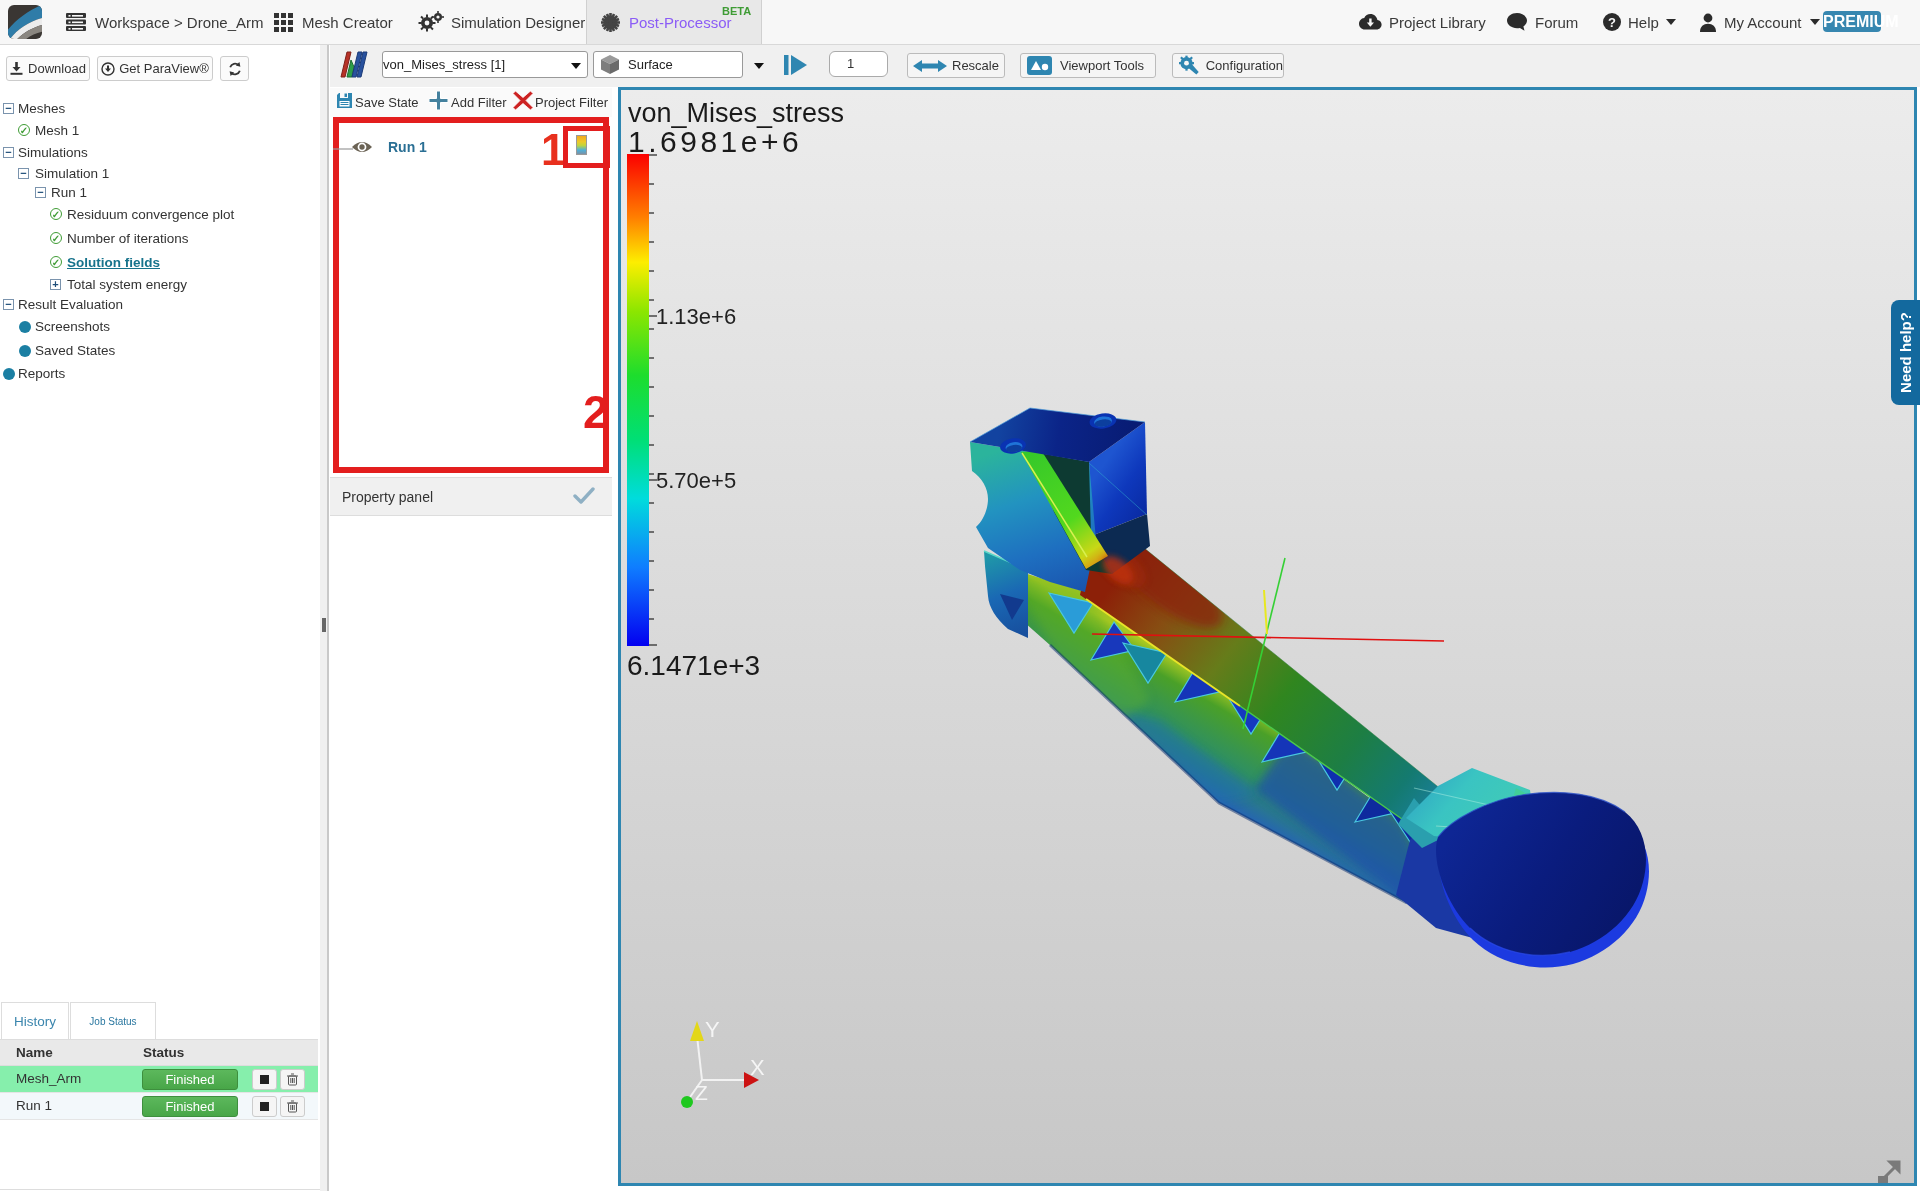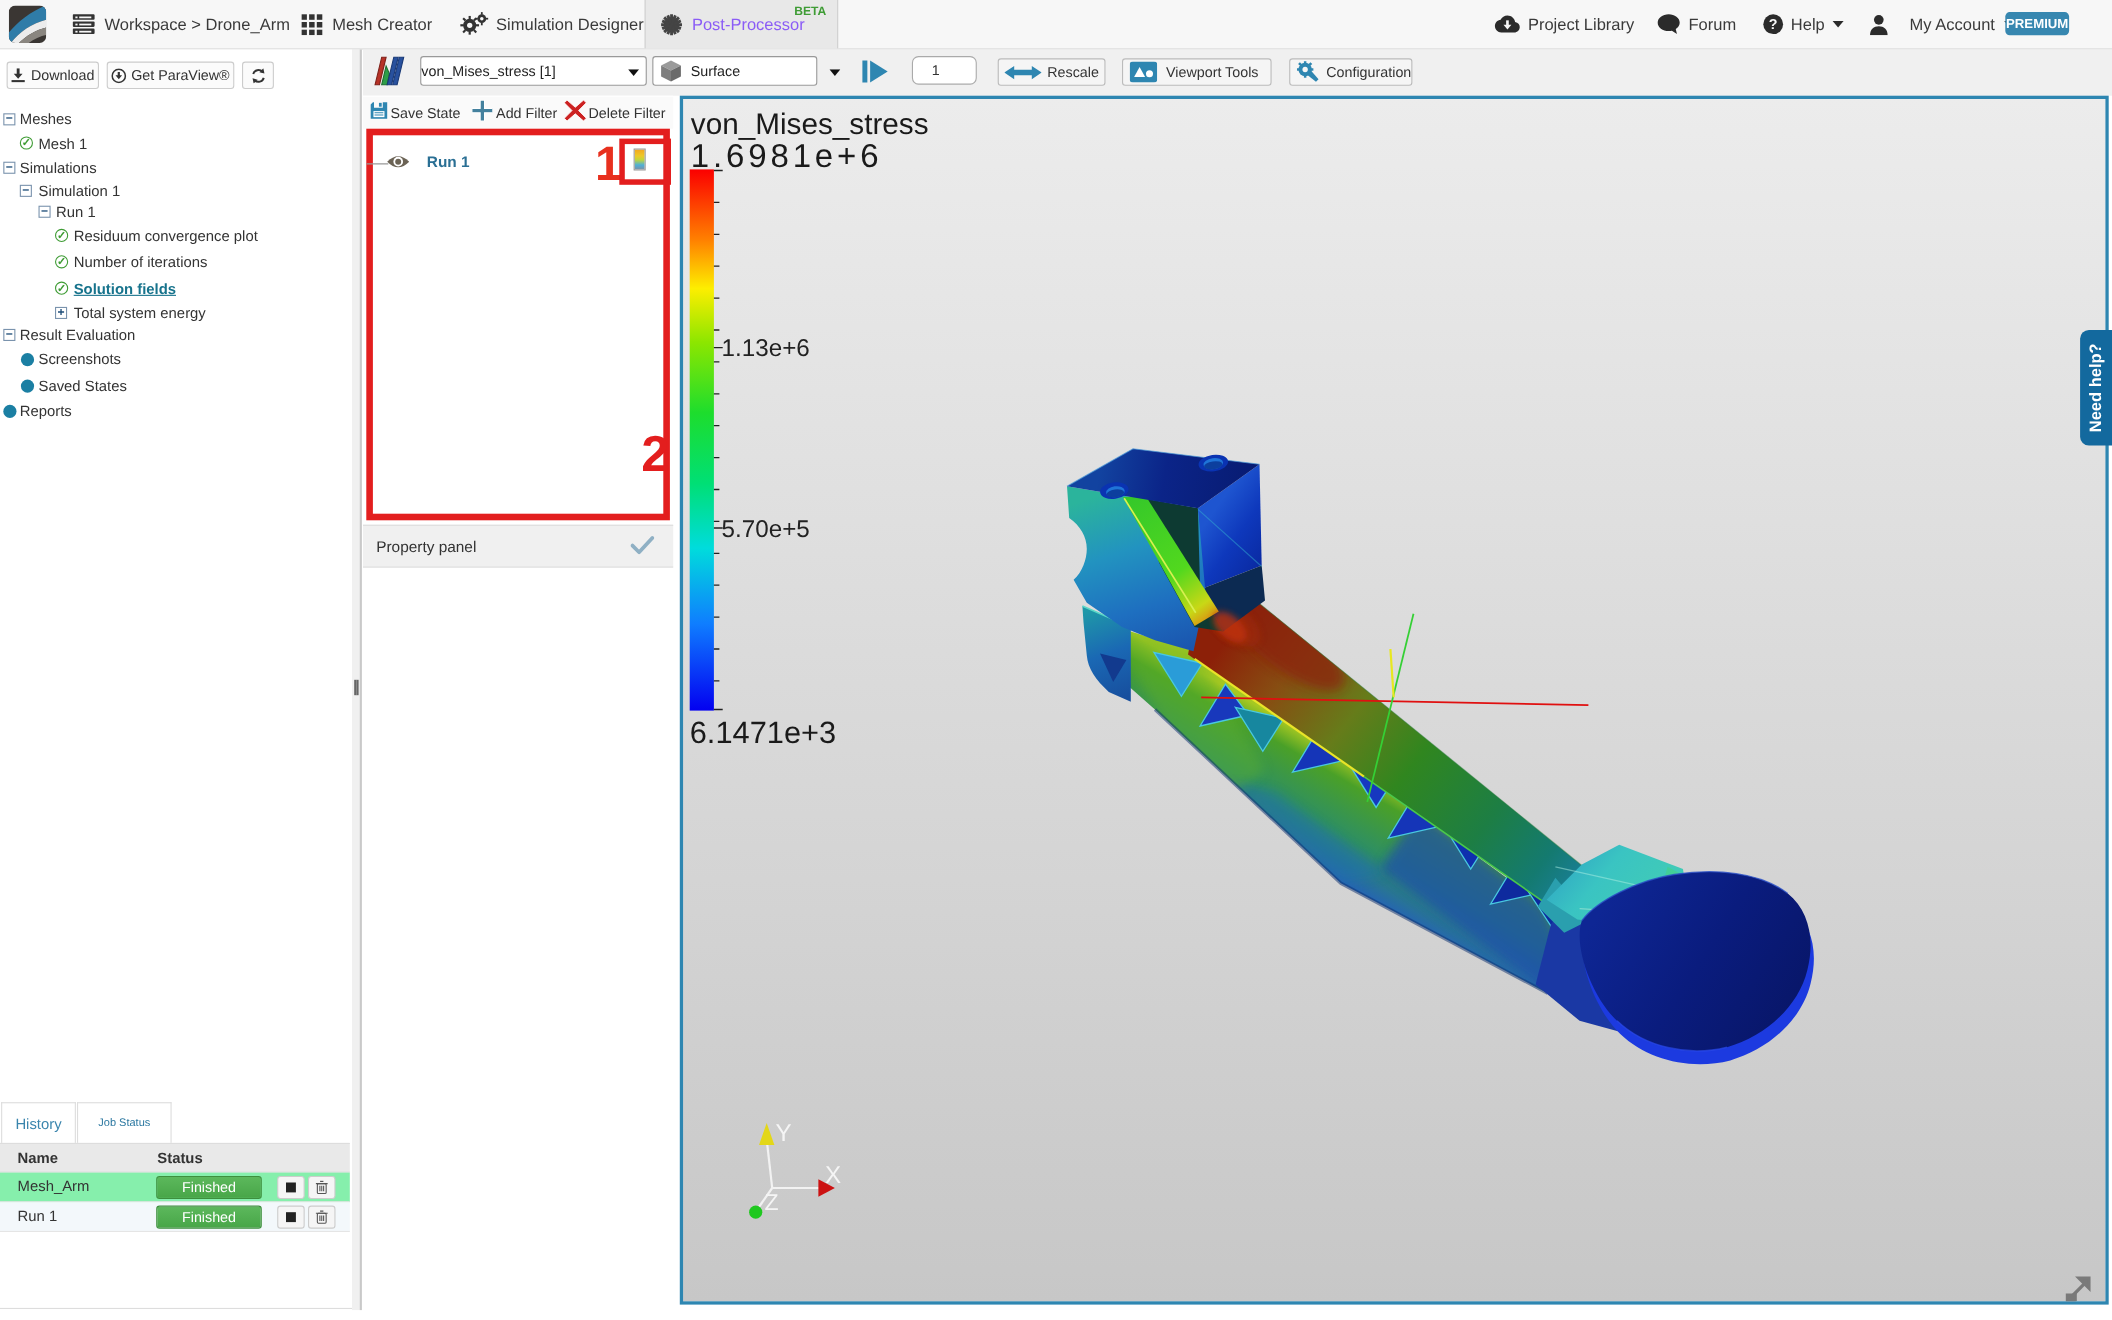--- a/index.html
+++ b/index.html
@@ -8,21 +8,21 @@
 .abs { position:absolute; }
 
 #topbar { position:absolute; left:0; top:0; width:1920px; height:45px;
   background:#f7f7f7; border-bottom:1px solid #d8d8d8; }
 .navitem { position:absolute; top:0; height:44px; display:flex; align-items:center;
   color:#3a3a3a; font-size:15px; white-space:nowrap; }
 #tab-pp { position:absolute; left:586px; top:0; width:176px; height:44px;
   background:#e8e8e8; border-left:1px solid #d0d0d0; border-right:1px solid #d0d0d0; }
 #beta { position:absolute; left:722px; top:5px; color:#3f9c35; font-size:11px; font-weight:bold; }
 #premium { position:absolute; left:1823px; top:11px; width:58px; height:21px;
-  background:#3787b0; border-radius:4px; color:#fff; font-size:12px; font-weight:bold;
+  background:#3787b0; border-radius:4px; color:#fff; font-size:16px; font-weight:bold;
   text-align:center; line-height:21px; }
 
 #sidebar { position:absolute; left:0; top:45px; width:320px; height:1146px; background:#fff; }
 .sbtn { position:absolute; top:56px; height:25px; background:#fbfbfb; border:1px solid #ccc;
   border-radius:3px; color:#333; font-size:13px; display:flex; align-items:center; justify-content:center; }
 .trow { position:absolute; color:#333; font-size:13.5px; white-space:nowrap; height:18px; line-height:18px; }
 .pm { position:absolute; width:11px; height:11px; border:1px solid #7a93ad; background:#fff;
   font-size:11px; line-height:9px; text-align:center; color:#1f4e79; font-weight:bold; top:3px; margin-left:-4px; }
 .chk { position:absolute; width:12px; height:12px; margin-left:-3px; border:1.5px solid #3f9c35; border-radius:50%;
   top:2px; color:#3f9c35; font-size:10px; line-height:12px; text-align:center; font-weight:bold; }
@@ -191,21 +191,21 @@
       <path d="M1 1 L11 1 L6 7 Z" fill="#2b2b2b"></path>
     </svg>
 </div>
 <div class="navitem" style="left:1699px">
  <svg width="18" height="19" viewBox="0 0 18 19">
       <g fill="#2b2b2b">
         <circle cx="9" cy="5" r="4.4"></circle>
         <path d="M1 19 C1 13.5 4.5 10.8 9 10.8 13.5 10.8 17 13.5 17 19 Z"></path>
       </g>
     </svg>
- <span style="margin-left:19px">My Account</span>
+ <span style="margin-left:7px">My Account</span>
  <svg width="12" height="8" viewBox="0 0 12 8" style="margin-left:7px">
       <path d="M1 1 L11 1 L6 7 Z" fill="#2b2b2b"></path>
     </svg>
 </div>
 <div id="premium">PREMIUM</div>
 <div id="sidebar"></div>
 <div class="sbtn" style="left:6px;width:84px">
  <svg width="13" height="13" viewBox="0 0 13 13">
       <g fill="#333">
         <path d="M5.2 0 L7.8 0 L7.8 5 L10.5 5 L6.5 9.5 L2.5 5 L5.2 5 Z"></path>
@@ -364,21 +364,21 @@
       </g>
  </svg>
  <span class="abs" style="left:25px;top:7px">Save State</span>
  <svg class="abs" style="left:99px;top:3px" width="19" height="19" viewBox="0 0 19 19">
       <path d="M7.5 0 L11.5 0 L11.5 7.5 L19 7.5 L19 11.5 L11.5 11.5 L11.5 19 L7.5 19 L7.5 11.5 L0 11.5 L0 7.5 L7.5 7.5 Z" fill="#44819e" stroke="#fff" stroke-width="1"></path>
     </svg>
  <span class="abs" style="left:121px;top:7px">Add Filter</span>
  <svg class="abs" style="left:183px;top:3px" width="20" height="19" viewBox="0 0 20 19">
       <path d="M2.5 0 L10 6.5 L17.5 0 L20 2.5 L13 9.5 L20 16.5 L17.5 19 L10 12.5 L2.5 19 L0 16.5 L7 9.5 L0 2.5 Z" fill="#cc2222" stroke="#fff" stroke-width="0.8"></path>
     </svg>
- <span class="abs" style="left:205px;top:7px">Delete Filter</span>
+ <span class="abs" style="left:205px;top:7px">Project Filter</span>
 </div>
 <div id="propbar">
     <span class="abs" style="left:12px;top:11px">Property panel</span>
  <svg class="abs" style="left:243px;top:9px" width="22" height="18" viewBox="0 0 22 18">
       <path d="M2 9 L8 15 L20 2" fill="none" stroke="#8fb0c4" stroke-width="3.4" stroke-linecap="round" stroke-linejoin="round"></path>
     </svg>
 </div>
 <div id="viewport"></div>
 <div id="redrect"></div>
 <svg class="abs" style="left:333px;top:139px" width="42" height="16" viewBox="0 0 42 16">

